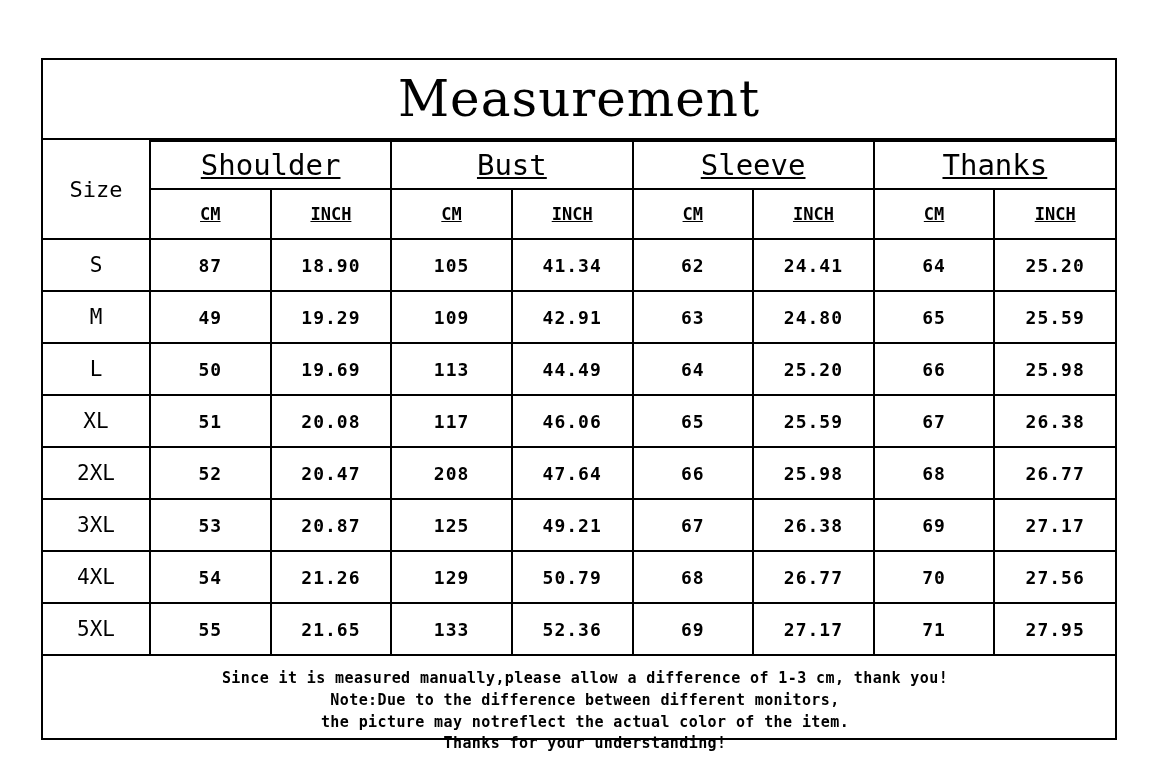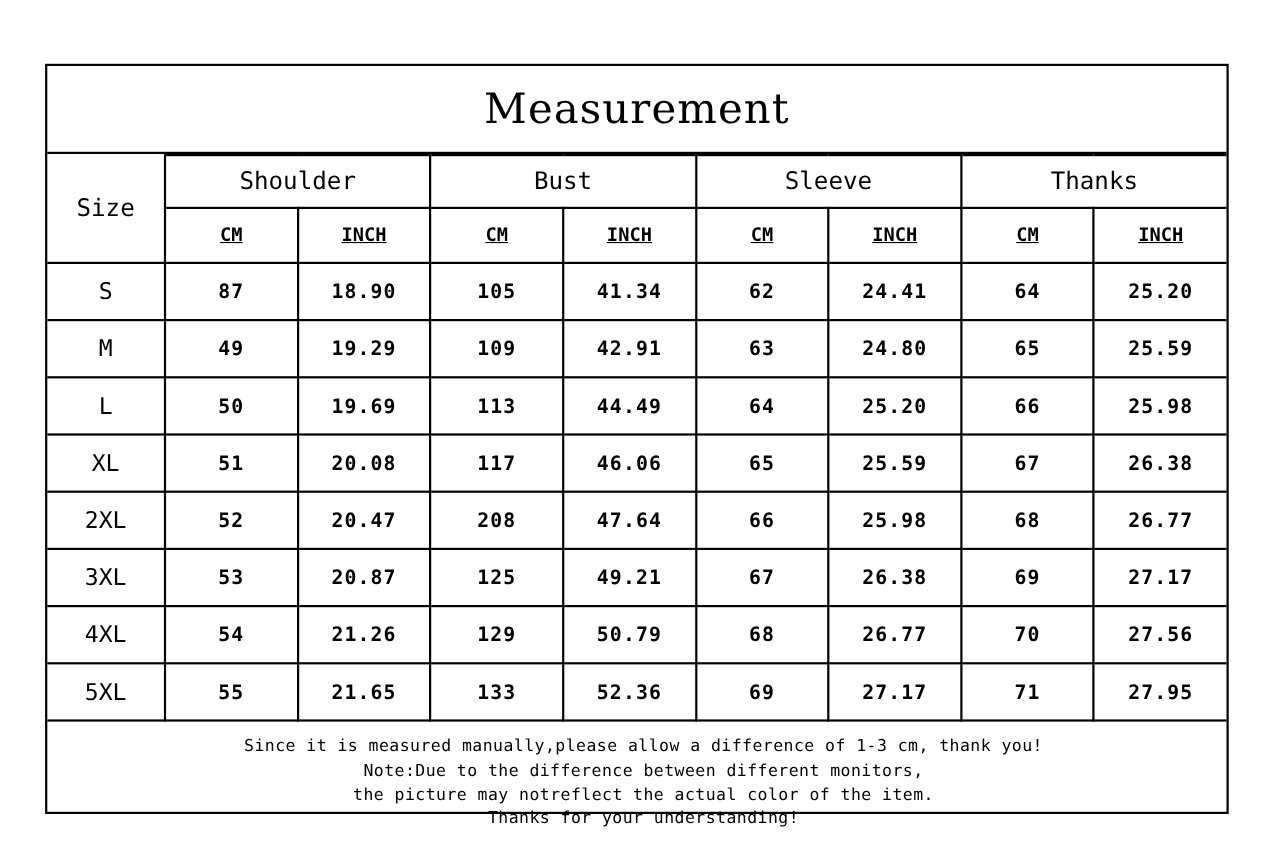--- a/index.html
+++ b/index.html
@@ -32,21 +32,21 @@
   }
   .title-row {
     height: 78px;
     border-bottom: 2px solid #000000;
     display: flex;
     align-items: center;
     justify-content: center;
   }
   .title-text {
     font-family: "DejaVu Serif", serif;
-    font-size: 38px;
+    font-size: 50px;
     letter-spacing: 1px;
     font-weight: 400;
   }
   table.size-table {
     border-collapse: collapse;
     table-layout: fixed;
     width: 100%;
   }
   table.size-table td,
   table.size-table th {
@@ -59,22 +59,23 @@
   }
   table.size-table th.size-head {
     font-weight: normal;
     font-size: 22px;
     font-family: "DejaVu Sans Mono", monospace;
     width: 106px;
     border-left: none;
   }
   table.size-table th.group-head {
     font-weight: normal;
-    font-size: 22px;
+    font-size: 29px;
     height: 46px;
+    text-decoration: underline;
   }
   table.size-table th.unit-head {
     font-size: 17px;
     height: 48px;
     font-weight: bold;
     text-decoration: underline;
   }
   table.size-table td.size-cell {
     font-weight: normal;
     font-size: 21px;
@@ -95,21 +96,21 @@
   }
   table.size-table tr:first-child th:first-child {
     border-top: none;
   }
   .note-block {
     padding: 12px 10px 10px 22px;
     text-align: center;
     line-height: 1.45;
     font-size: 15px;
     letter-spacing: 0.4px;
-    font-weight: normal;
+    font-weight: bold;
   }
   .note-line { display: block; }
 </style>
 </head>
 <body>
 
 <div id="page">
   <div id="chart-frame">
 
     <div class="title-row">

